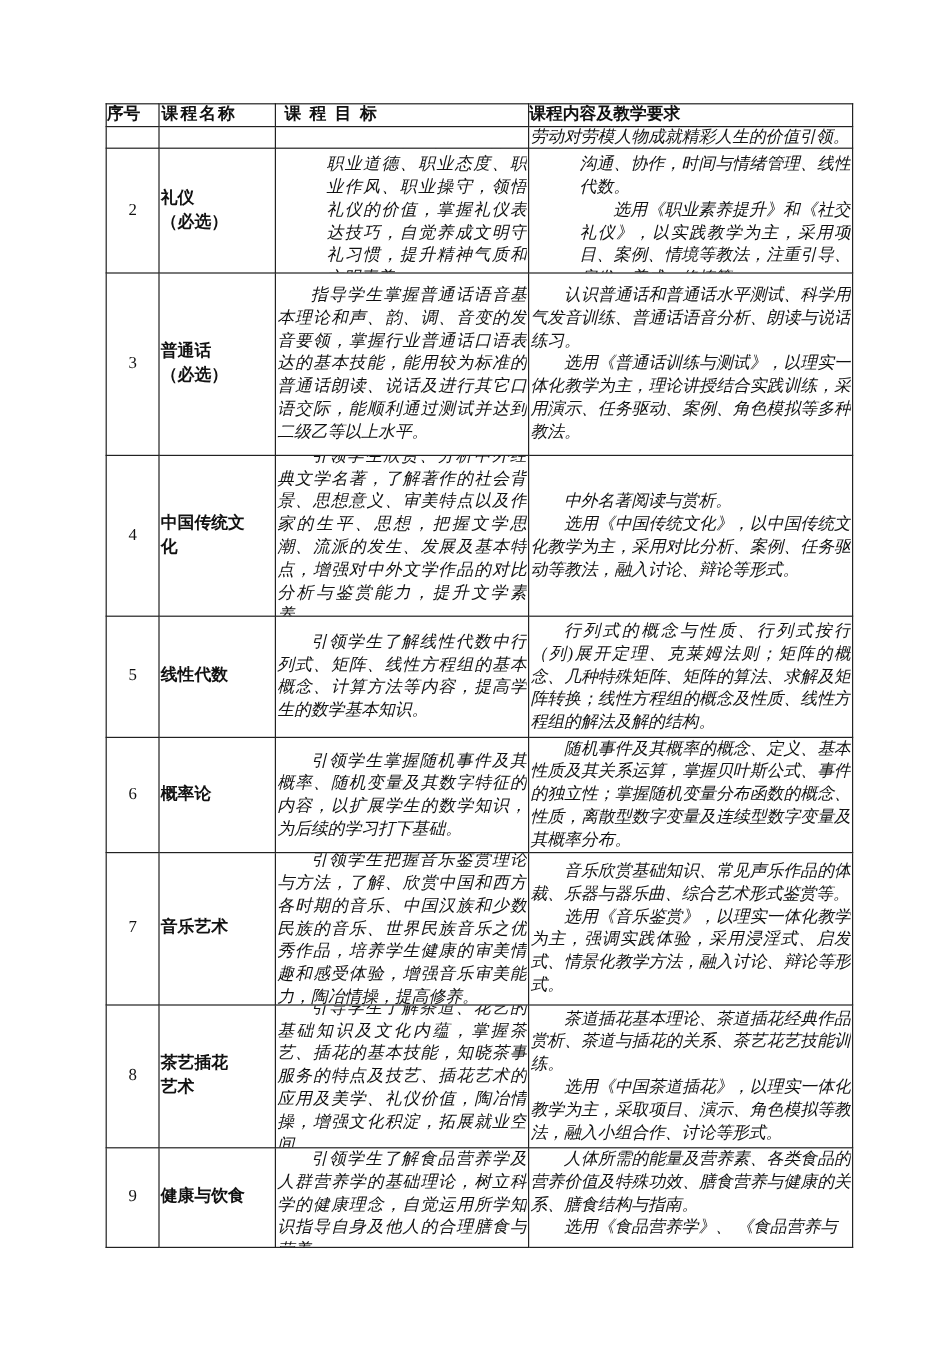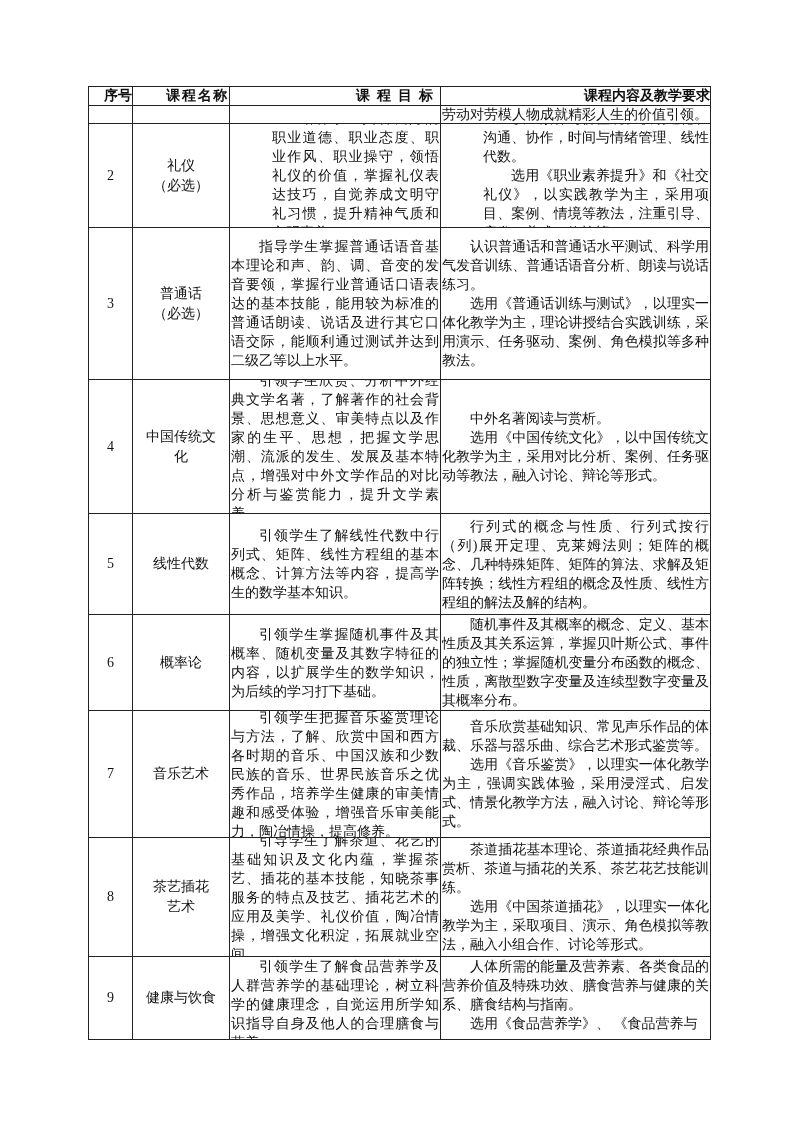--- a/index.html
+++ b/index.html
@@ -19,40 +19,40 @@
   }
   .course-table th,.course-table td{
     border:1px solid #222222;
     padding:0 1px;
     font-size:14px;
     vertical-align:middle;
     overflow:hidden;
   }
   .course-table th{
     font-weight:bold;
-    text-align:right;
+    text-align:left;
     height:18px;
     padding:0;
     line-height:18px;
   }
   th.ls-wide{letter-spacing:0.5em;text-indent:0.5em;}
   th.ls-mid{letter-spacing:0.12em;text-indent:0.12em;}
   td.c-no{text-align:center;}
   td.c-name{
-    text-align:center;
-    font-weight:normal;
+    font-weight:bold;
     white-space:pre-line;
     line-height:20px;
     margin-left:36px;
   }
   td.c-goal,td.c-content{padding:0 1px;}
   .cellwrap{
     display:flex;flex-direction:column;justify-content:center;
     overflow:hidden;
     line-height:19px;
+    font-style:italic;
   }
   .cellwrap.top{justify-content:flex-start;}
   .para{
     margin:0;
     text-align:justify;
     text-indent:2em;
   }
   .para.no-indent{text-indent:0;}
   
   .h17{height:17px;line-height:16px;}

